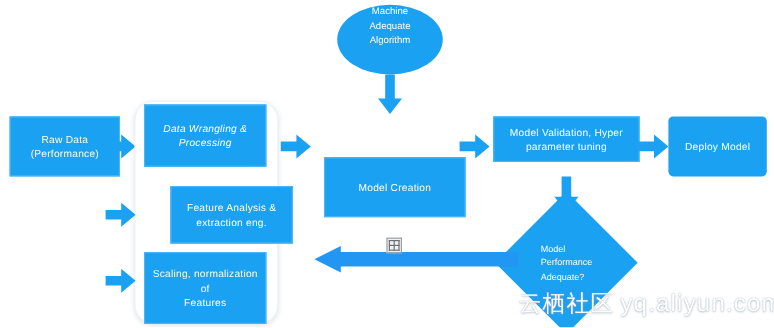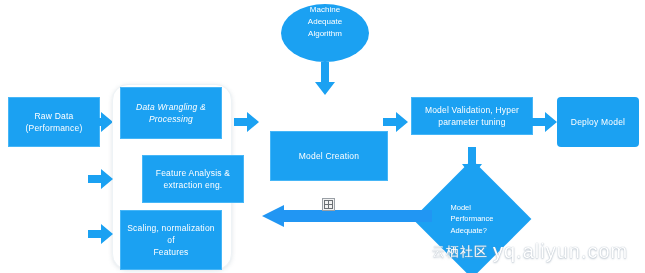--- a/index.html
+++ b/index.html
@@ -105,21 +105,21 @@
     gap: 5px;
     color: #ffffff;
     font-size: 20px;
     letter-spacing: 1px;
     text-shadow:
       0 0 1px rgba(150,165,180,.95),
       0 1px 2px rgba(150,165,180,.6);
     white-space: nowrap;
     user-select: none;
   }
-  .watermark .cn { font-size: 13px; }
+  .watermark .cn { font-size: 19px; }
   .watermark .url { font-size: 20px; }
 </style>
 </head>
 <body>
 
 <div id="canvas">
 
   <div class="node rect" style="left:8px; top:97px; width:92px; height:50px;">
     <span class="lbl">
       <span>Raw Data</span><br>

